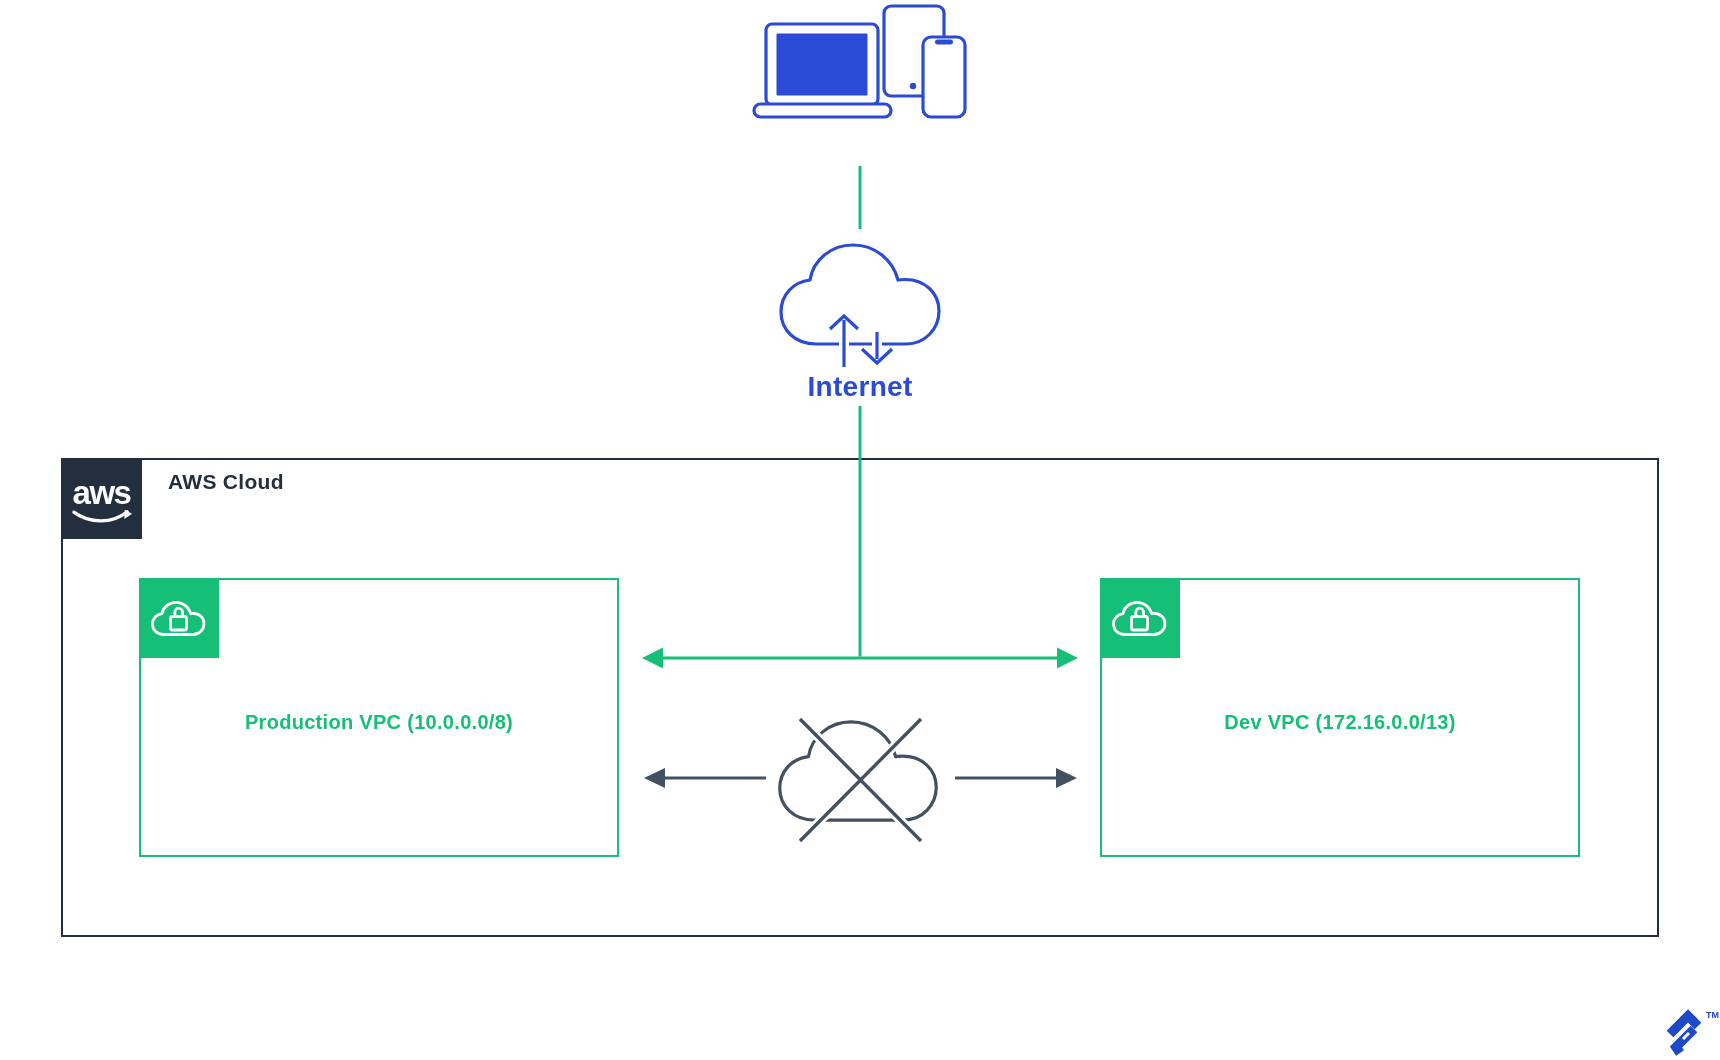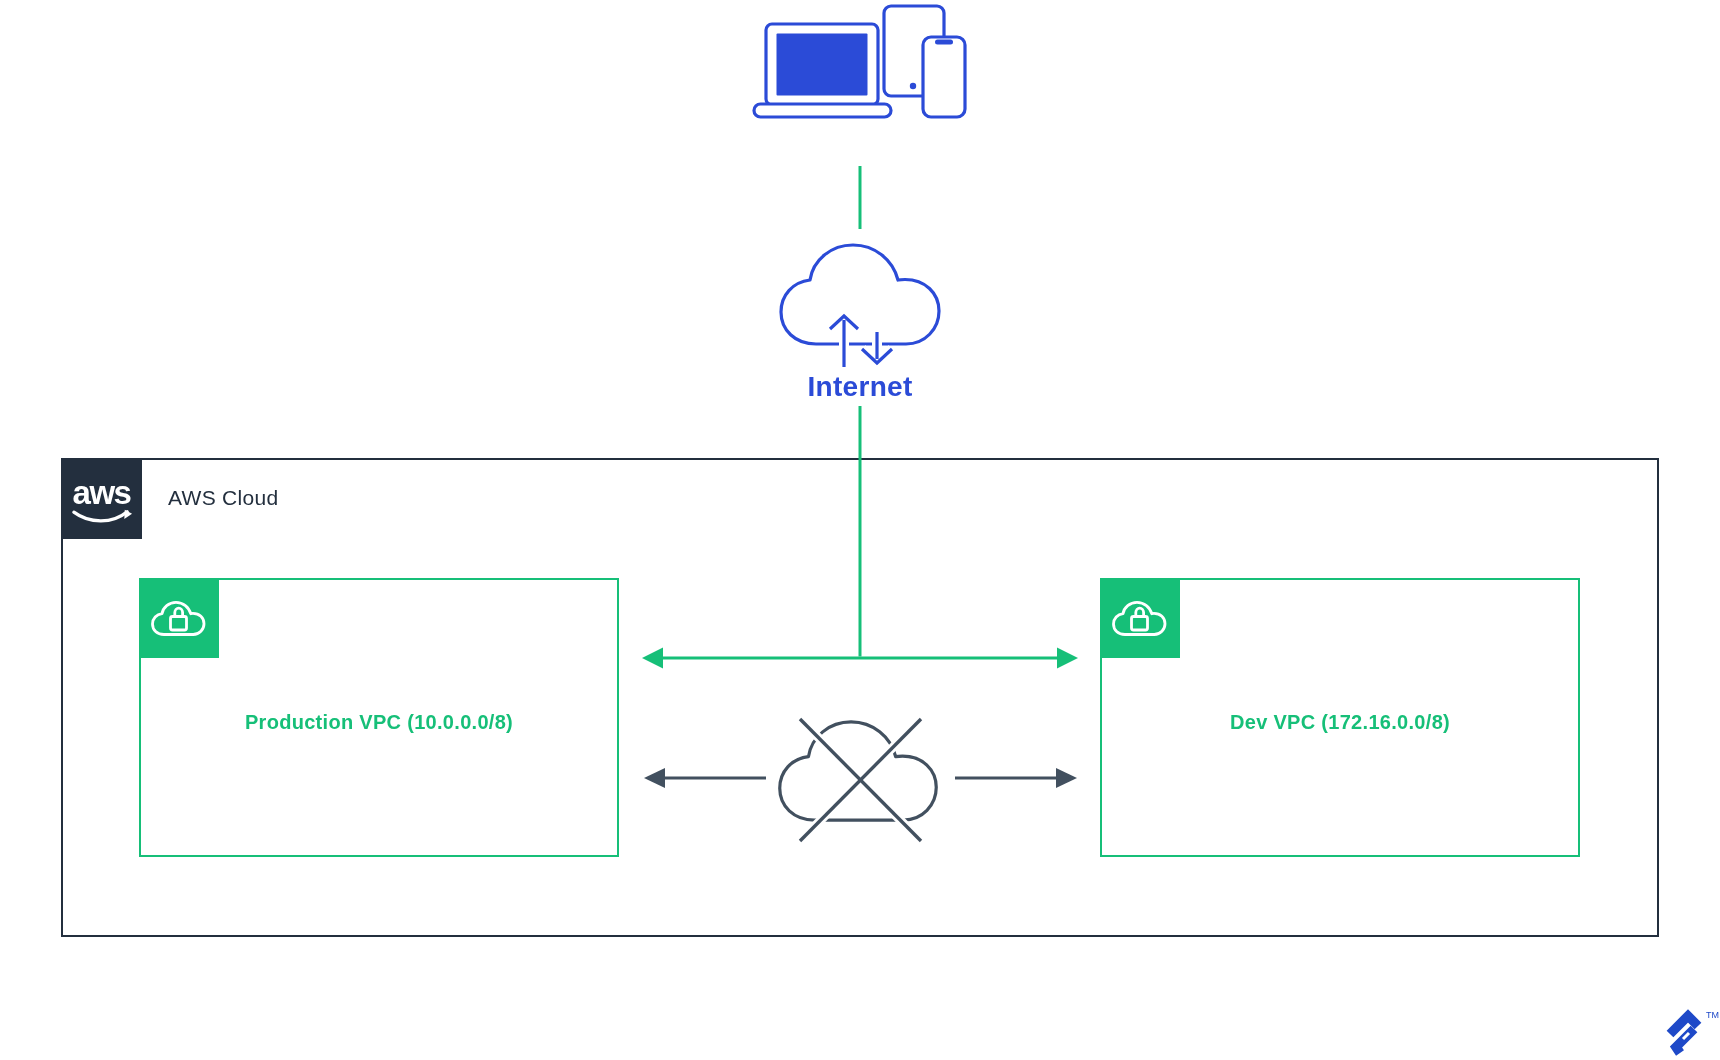--- a/index.html
+++ b/index.html
@@ -8,32 +8,32 @@
     font-family:"Liberation Sans", sans-serif;
   }
   .abs{position:absolute;}
   .lbl{letter-spacing:.3px;font-weight:600;}
   .caption{left:640px;top:132px;width:440px;text-align:center;font-size:21px;color:var(--blue,#2B4BD7);}
   .internet-label{left:740px;top:371px;width:240px;text-align:center;font-size:28px;color:var(--blue,#2B4BD7);}
   .aws-box{left:61px;top:458px;width:1598px;height:479px;border:2.5px solid var(--navy,#232F3E);box-sizing:border-box;}
   .aws-square{left:61px;top:458px;width:81px;height:81px;background:var(--navy,#232F3E);
     display:flex;flex-direction:column;align-items:center;justify-content:center;}
   .aws-logo-text{color:#fff;font-size:33px;font-weight:700;letter-spacing:-1.5px;line-height:1;margin-top:6px;}
-  .aws-cloud-label{left:168px;top:486px;font-size:21px;font-weight:400;color:var(--navy,#232F3E);letter-spacing:.3px;}
+  .aws-cloud-label{left:168px;top:470px;font-size:21px;font-weight:700;color:var(--navy,#232F3E);letter-spacing:.3px;}
   .vpc-box{width:480px;height:279px;border:2px solid var(--green,#16BF78);box-sizing:border-box;top:578px;}
   .vpc-box.prod{left:139px;}
   .vpc-box.dev{left:1100px;}
   .vpc-square{width:80px;height:80px;background:var(--green,#16BF78);top:578px;
     display:flex;align-items:center;justify-content:center;}
   .vpc-square.prod{left:139px;}
   .vpc-square.dev{left:1100px;}
   .vpc-label{top:711px;width:480px;text-align:center;font-size:20px;color:var(--green,#16BF78);}
   .vpc-label.prod{left:139px;}
   .vpc-label.dev{left:1100px;}
-  .tm{left:1706px;top:1010px;font-size:9px;font-weight:400;color:var(--toptal,#1E49C8);letter-spacing:0;}
+  .tm{left:1706px;top:1010px;font-size:9px;font-weight:700;color:var(--toptal,#1E49C8);letter-spacing:0;}
   .overlay{left:0;top:0;pointer-events:none;z-index:5;}
   .toptal-mark{left:1664px;top:1008px;}
   
   .s-blue{stroke:var(--blue,#2B4BD7);}   .f-blue{fill:var(--blue,#2B4BD7);}
   .s-green{stroke:var(--green,#16BF78);} .f-green{fill:var(--green,#16BF78);}
   .s-slate{stroke:var(--slate,#42505F);} .f-slate{fill:var(--slate,#42505F);}
   .s-white{stroke:#ffffff;}              .f-white{fill:#ffffff;}
   .s-toptal{stroke:var(--toptal,#1E49C8);}
   .nofill{fill:none;}
   .sw3{stroke-width:3px;} .sw32{stroke-width:3.2px;} .sw34{stroke-width:3.4px;}
@@ -68,21 +68,21 @@
     <svg width="56" height="40" viewBox="0 0 56 40">
       <path class="s-white nofill sw28" stroke-linejoin="round" d="M13 36.5 C6 36.5 1.5 32 1.5 26 C1.5 20.5 5.5 16.3 11 15.7 C12 9.2 17.9 4.3 25 4.3 C32.1 4.3 38 9.2 39.7 15.7 C40.3 15.5 41.2 15.4 42 15.4 C48.4 15.4 53 19.8 53 25.7 C53 31.6 48.4 36.5 42.2 36.5 Z"></path>
       <rect x="19.5" y="18.5" width="16" height="13.5" rx="2" class="s-white nofill sw28"></rect>
       <path class="s-white nofill sw28" d="M23.8 18.5 V14.6 C23.8 12 25.7 10.2 27.7 10.2 C29.7 10.2 31.6 12 31.6 14.6 V18.5"></path>
     </svg>
   </div>
 
   <div class="abs lbl internet-label">Internet</div>
   <div class="abs aws-cloud-label">AWS Cloud</div>
   <div class="abs lbl vpc-label prod">Production VPC (10.0.0.0/8)</div>
-  <div class="abs lbl vpc-label dev">Dev VPC (172.16.0.0/8)</div>
+  <div class="abs lbl vpc-label dev">Dev VPC (172.16.0.0/13)</div>
 
   <svg class="abs overlay" width="1720" height="1060" viewBox="0 0 1720 1060">
     <defs>
       <symbol id="cloud" viewBox="0 0 164 106" overflow="visible">
         <path fill="none" vector-effect="non-scaling-stroke" stroke-linejoin="round" d="M38 103 C17 103 3 89 3 71 C3 54 15 41 32 39 C35 19 53 4 75 4 C97 4 115 19 120 39 C122 38.5 125 38.5 127 38.5 C147 38.5 161 52 161 70 C161 88 147 103 128 103 Z"></path>
       </symbol>
     </defs>
 
     <g>
       <rect x="884" y="6" width="60" height="90" rx="7" class="s-blue f-white sw32"></rect>

